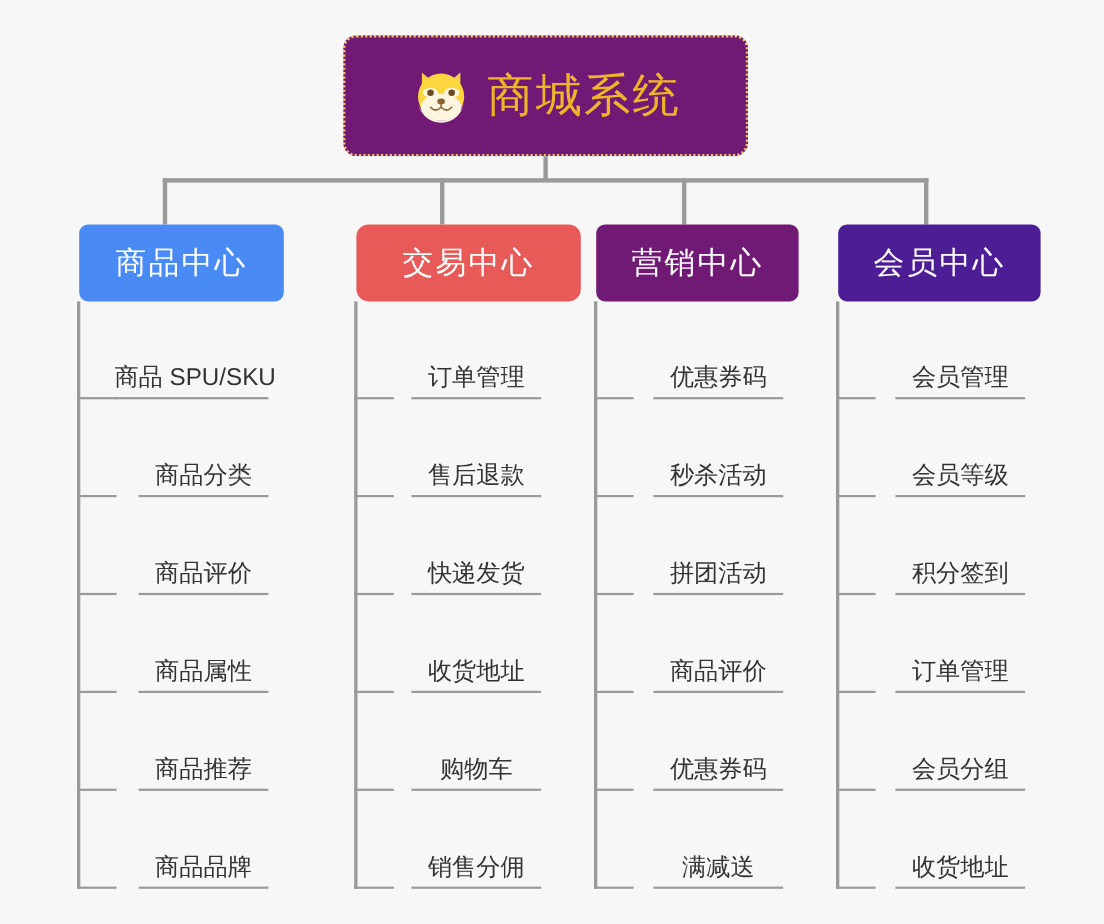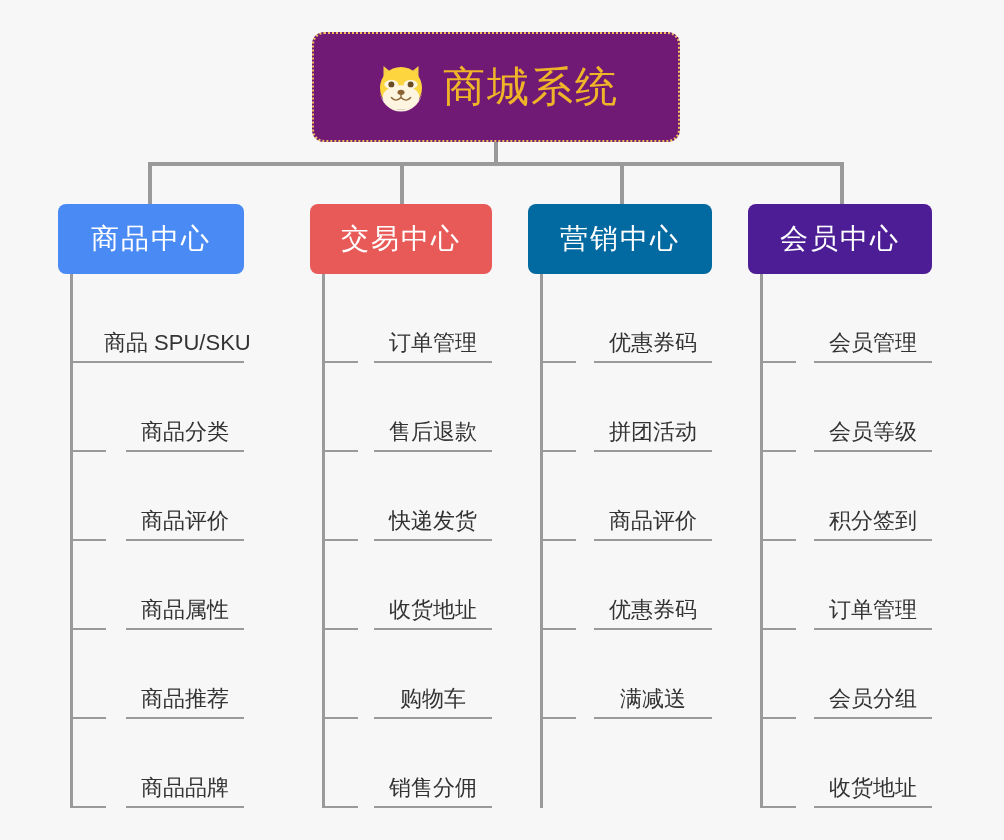--- a/index.html
+++ b/index.html
@@ -66,20 +66,21 @@
     position: relative;
     height: 70px;
     border-radius: 8px;
     display: flex;
     align-items: center;
     justify-content: center;
     color: #ffffff;
     font-size: 28px;
     letter-spacing: 2px;
     white-space: nowrap;
+    margin-left: 14px;
   }
 
   
   .leaf-list {
     position: relative;
     margin-left: 12px;
     padding-top: 0;
   }
   .trunk {
     position: absolute;
@@ -177,21 +178,21 @@
       <div class="leaf">
         <span class="leaf-label">商品推荐</span>
       </div>
       <div class="leaf">
         <span class="leaf-label">商品品牌</span>
       </div>
     </div>
   </div>
 
   <div class="column" style="left:310px; width:182px;">
-    <div class="cat-header" style="background:#e85a57; width:182px;">
+    <div class="cat-header" style="background:#e85a57; width:204px;border-radius:11px;">
       <span>交易中心</span>
     </div>
     <div class="leaf-list">
       <div class="trunk" style="height:534px;"></div>
       <div class="leaf">
         <span class="leaf-label">订单管理</span>
       </div>
       <div class="leaf">
         <span class="leaf-label">售后退款</span>
       </div>
@@ -204,27 +205,30 @@
       <div class="leaf">
         <span class="leaf-label">购物车</span>
       </div>
       <div class="leaf">
         <span class="leaf-label">销售分佣</span>
       </div>
     </div>
   </div>
 
   <div class="column" style="left:528px; width:184px;">
-    <div class="cat-header" style="background:#0369a1; width:184px;">
+    <div class="cat-header" style="background:#701a75; width:184px;">
       <span>营销中心</span>
     </div>
     <div class="leaf-list">
       <div class="trunk" style="height:534px;"></div>
       <div class="leaf">
         <span class="leaf-label">优惠券码</span>
+      </div>
+      <div class="leaf">
+        <span class="leaf-label">秒杀活动</span>
       </div>
       <div class="leaf">
         <span class="leaf-label">拼团活动</span>
       </div>
       <div class="leaf">
         <span class="leaf-label">商品评价</span>
       </div>
       <div class="leaf">
         <span class="leaf-label">优惠券码</span>
       </div>

